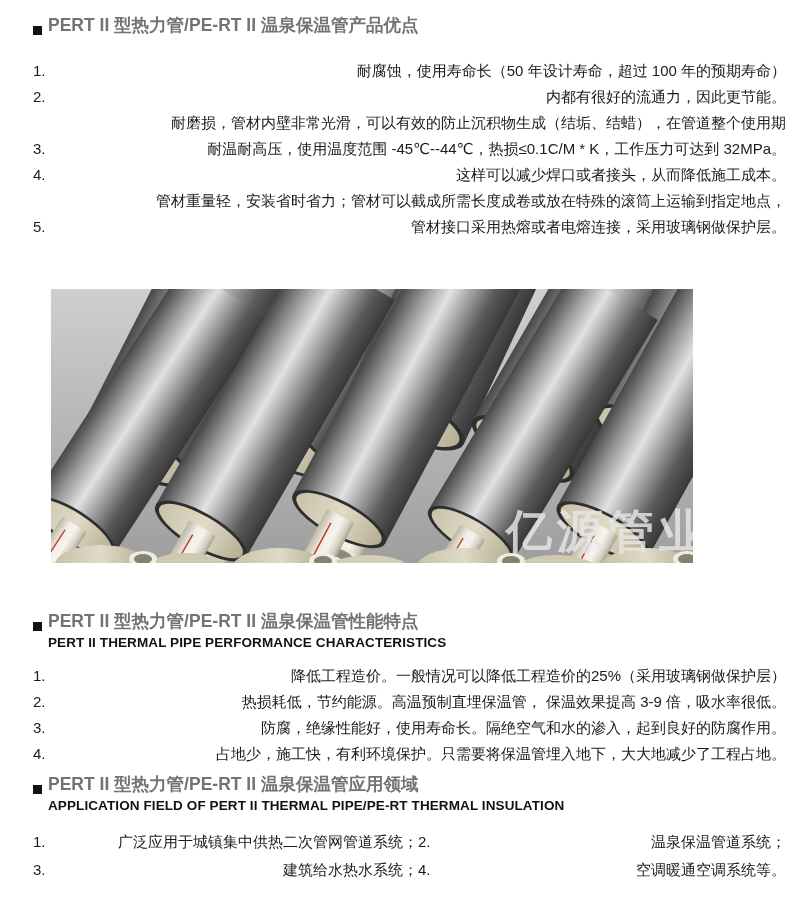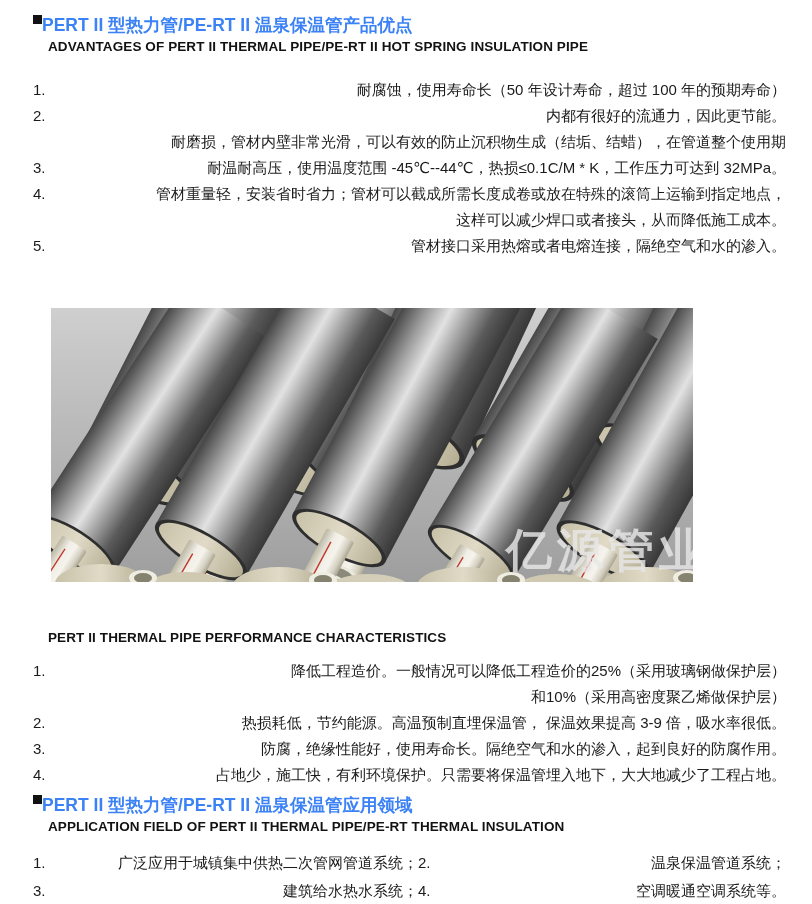--- a/index.html
+++ b/index.html
@@ -7,22 +7,22 @@
     position:relative;
     width:812px;height:904px;
     box-sizing:border-box;
     padding:15px 26px 0 33px;
     overflow:hidden;
     background:#ffffff;
     color:#161616;
     font-family:"Liberation Sans","DejaVu Sans",sans-serif;
   }
   .sec-head .zh{
-    display:flex;align-items:flex-start;gap:0;
-    font-size:17.5px;font-weight:700;line-height:20px;color:#3b82f6;
+    display:flex;align-items:flex-end;gap:6px;
+    font-size:17.5px;font-weight:700;line-height:20px;color:#737373;
   }
   .bullet{width:9px;height:9px;background:#121212;flex:none;display:inline-block;}
   .sec-head .en{
     font-size:13.5px;font-weight:700;margin:4px 0 0 15px;
     letter-spacing:0.1px;color:#121212;
   }
   .list{font-size:15px;line-height:26px;color:#1b1b1b;}
   .list .li{display:flex;align-items:flex-start;}
   .list .num{flex:none;width:19px;}
   .list .txt{flex:1;text-align:right;}
@@ -49,21 +49,20 @@
 </head>
 <body>
 
 <div class="page">
 
   <header class="sec-head" id="sec1">
     <div class="zh">
       <span class="bullet"></span>
       <span>PERT II 型热力管/PE-RT II 温泉保温管产品优点</span>
     </div>
-    <div class="en">ADVANTAGES OF PERT II THERMAL PIPE/PE-RT II HOT SPRING INSULATION PIPE</div>
   </header>
 
   <div class="list" id="list1">
       <div class="li">
         <span class="num">1.</span>
         <span class="txt">
           <div class="line">耐腐蚀，使用寿命长（50 年设计寿命，超过 100 年的预期寿命）</div>
         </span>
       </div>
       <div class="li">
@@ -75,28 +74,28 @@
       </div>
       <div class="li">
         <span class="num">3.</span>
         <span class="txt">
           <div class="line">耐温耐高压，使用温度范围 -45℃--44℃，热损≤0.1C/M * K，工作压力可达到 32MPa。</div>
         </span>
       </div>
       <div class="li">
         <span class="num">4.</span>
         <span class="txt">
+          <div class="line">这样可以减少焊口或者接头，从而降低施工成本。</div>
           <div class="line">管材重量轻，安装省时省力；管材可以截成所需长度成卷或放在特殊的滚筒上运输到指定地点，</div>
-          <div class="line">这样可以减少焊口或者接头，从而降低施工成本。</div>
         </span>
       </div>
       <div class="li">
         <span class="num">5.</span>
         <span class="txt">
-          <div class="line">管材接口采用热熔或者电熔连接，隔绝空气和水的渗入。</div>
+          <div class="line">管材接口采用热熔或者电熔连接，采用玻璃钢做保护层。</div>
         </span>
       </div>
     </div>
 
   <figure class="photo">
     <svg width="642" height="274" viewBox="0 0 642 274">
       <defs>
         <linearGradient id="foil" x1="0" y1="0" x2="1" y2="0">
           <stop offset="0" stop-color="#474747"></stop>
           <stop offset="0.22" stop-color="#9c9c9c"></stop>
@@ -162,29 +161,32 @@
         <ellipse cx="460" cy="272" rx="9" ry="5" fill="#85826f"></ellipse>
         <ellipse cx="636" cy="270" rx="14" ry="8" fill="#efece2"></ellipse>
         <ellipse cx="636" cy="270" rx="9" ry="5" fill="#85826f"></ellipse>
       </g>
 
       <text class="wm" x="455" y="258" font-size="46" letter-spacing="5" fill="#e6e6e6" fill-opacity="0.82">亿源管业</text>
     </svg>
   </figure>
 
   <header class="sec-head" id="sec2">
+    <div class="zh">
+      <span class="bullet"></span>
+      <span>PERT II 型热力管/PE-RT II 温泉保温管性能特点</span>
+    </div>
     <div class="en">PERT II THERMAL PIPE PERFORMANCE CHARACTERISTICS</div>
   </header>
 
   <div class="list" id="list2">
       <div class="li">
         <span class="num">1.</span>
         <span class="txt">
           <div class="line">降低工程造价。一般情况可以降低工程造价的25%（采用玻璃钢做保护层）</div>
-          <div class="line">和10%（采用高密度聚乙烯做保护层）</div>
         </span>
       </div>
       <div class="li">
         <span class="num">2.</span>
         <span class="txt">
           <div class="line">热损耗低，节约能源。高温预制直埋保温管， 保温效果提高 3-9 倍，吸水率很低。</div>
         </span>
       </div>
       <div class="li">
         <span class="num">3.</span>

